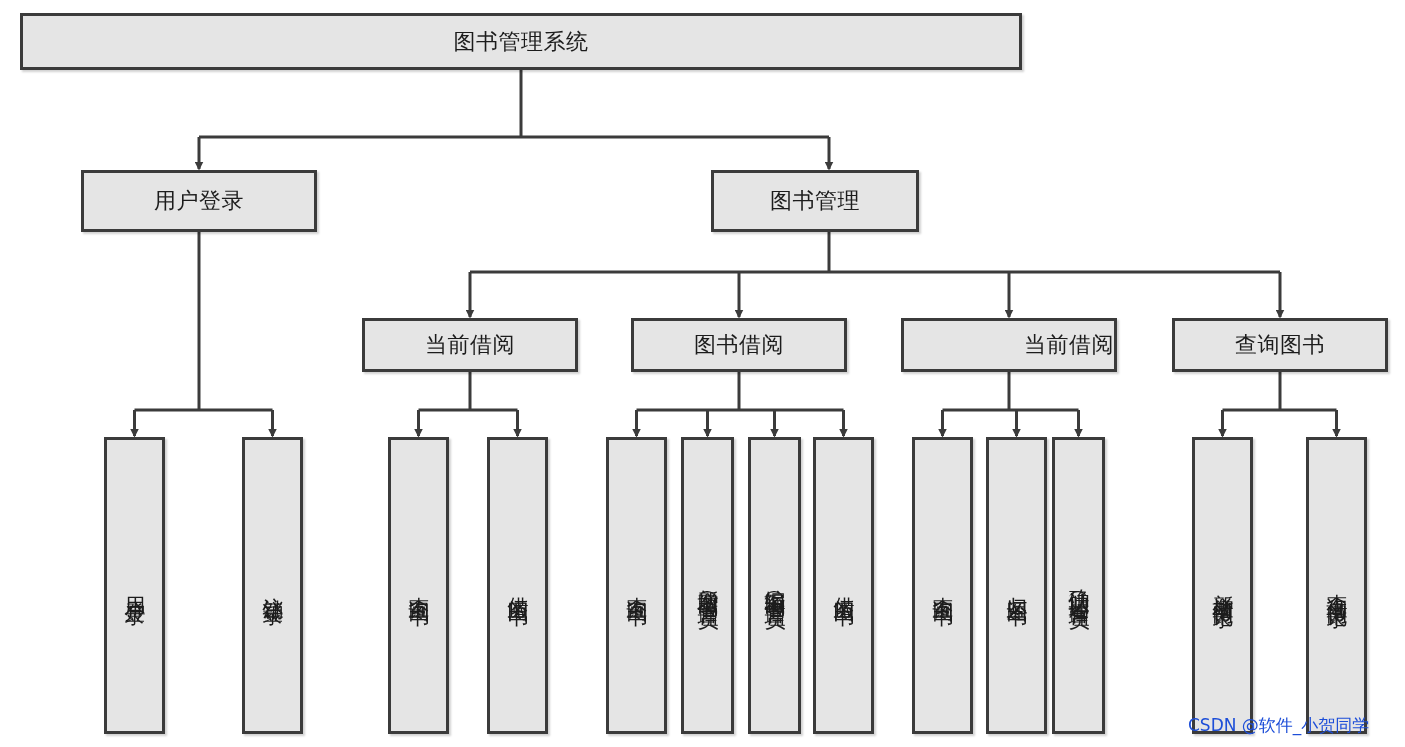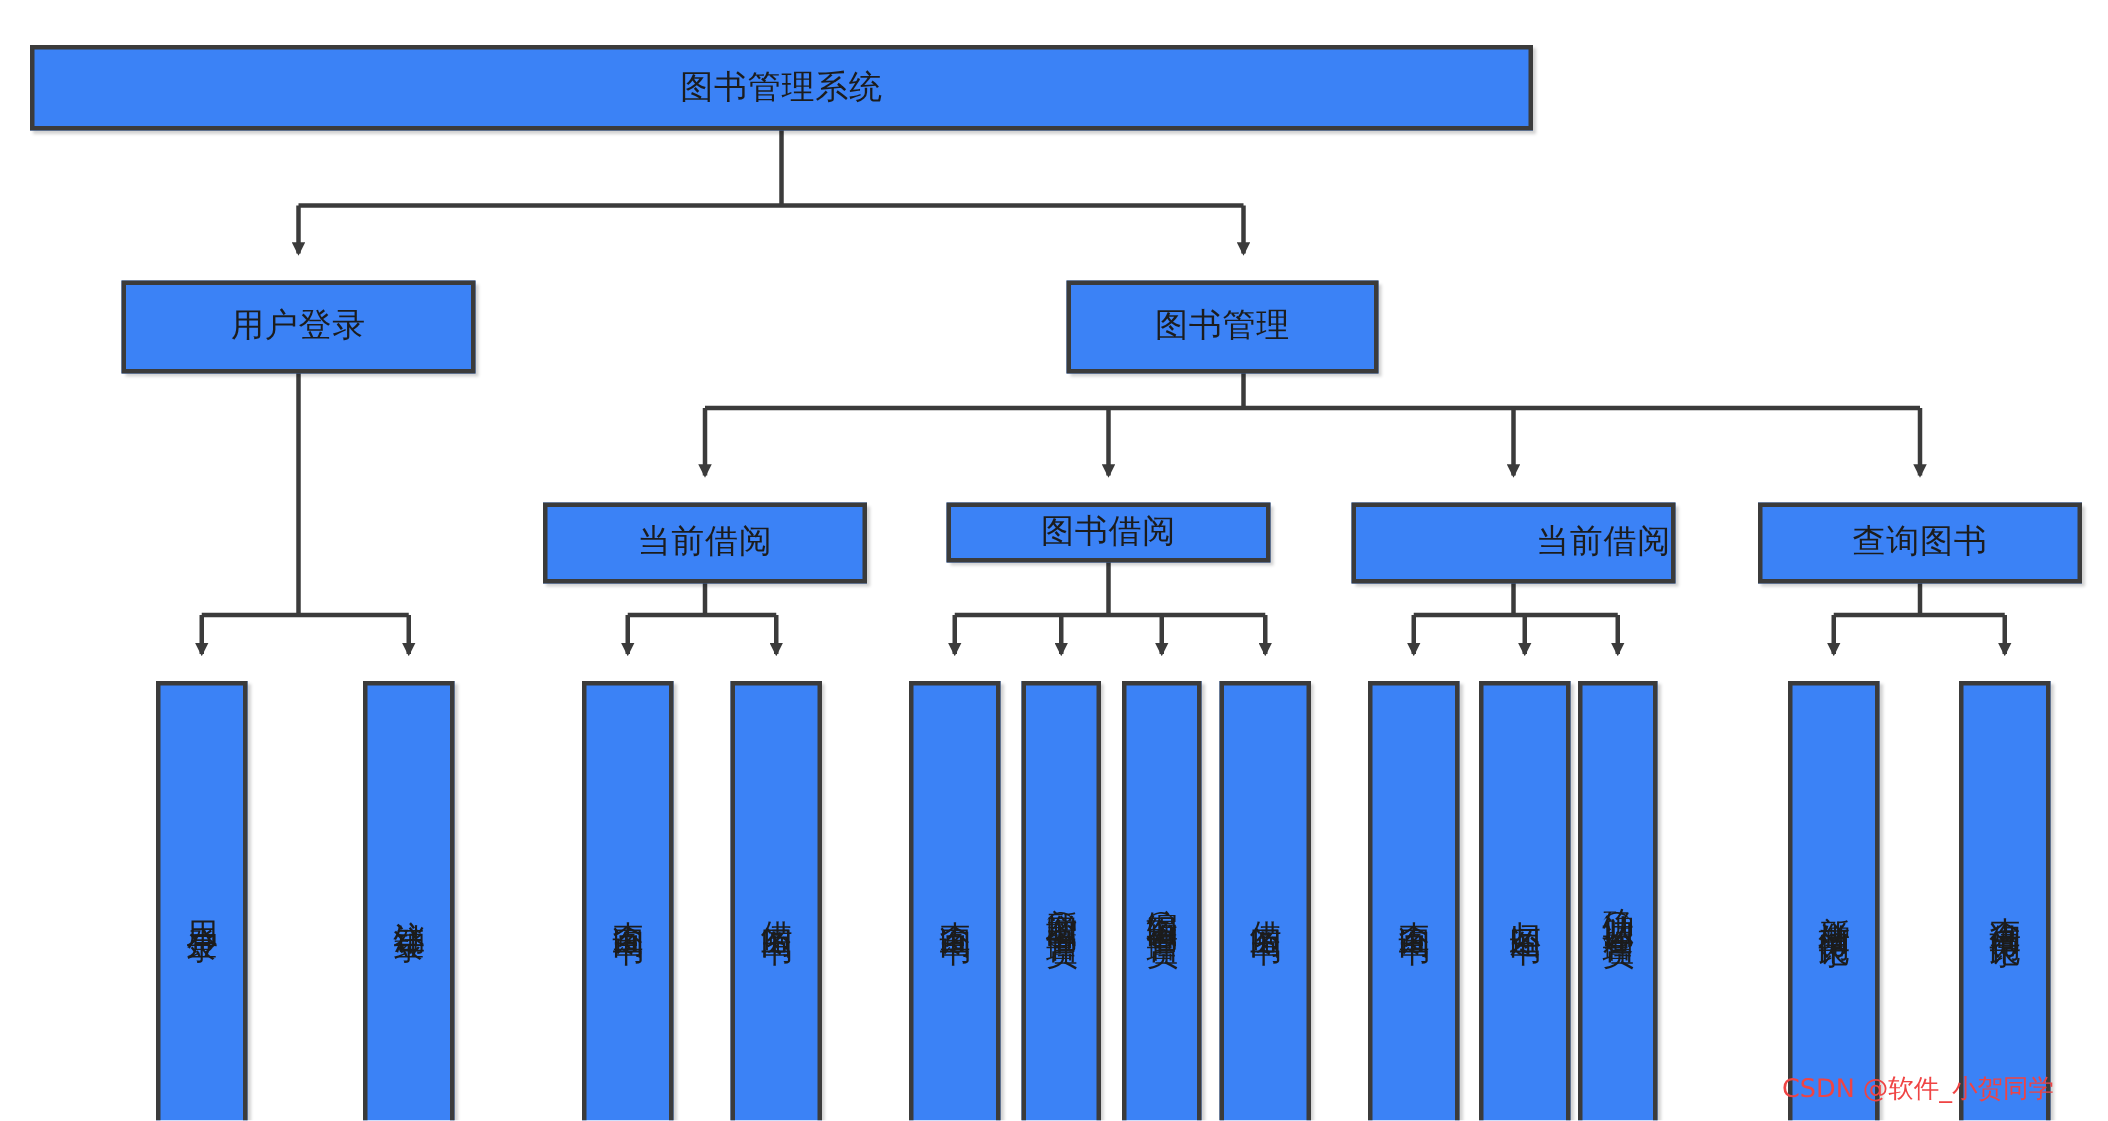--- a/index.html
+++ b/index.html
@@ -19,26 +19,25 @@
     position: absolute;
     left: 0;
     top: 0;
     width: 1405px;
     height: 747px;
   }
   .node {
     position: absolute;
     box-sizing: border-box;
     border: 3px solid #3b3b3b;
-    background: #3b82f6;
+    background: #e5e5e5;
     display: flex;
     align-items: center;
     justify-content: center;
     box-shadow: 2px 2px 2px rgba(0,0,0,0.18);
-    margin-top: 17px;
   }
   .node-label {
     color: #1c1c1c;
     line-height: 1.18;
     text-align: center;
     letter-spacing: 0.5px;
     white-space: nowrap;
   }
   .node.horizontal .node-label {
     font-size: 22px;
@@ -50,21 +49,21 @@
     letter-spacing: 3px;
   }
   .node.root .node-label {
     font-size: 22px;
   }
   #watermark {
     position: absolute;
     left: 1188px;
     top: 714px;
     font-size: 17px;
-    color: #ef4444;
+    color: #1d4ed8;
     font-family: "DejaVu Sans", "Liberation Sans", sans-serif;
     white-space: nowrap;
     pointer-events: none;
   }
 </style>
 </head>
 <body>
 
 <div id="canvas">
   <svg id="edges" viewBox="0 0 1405 747">
@@ -116,21 +115,21 @@
       </div>
       <div class="node horizontal" style="left: 81px; top: 170px; width: 236px; height: 62px;">
         <div class="node-label">用户登录</div>
       </div>
       <div class="node horizontal" style="left: 711px; top: 170px; width: 208px; height: 62px;">
         <div class="node-label">图书管理</div>
       </div>
       <div class="node horizontal" style="left: 362px; top: 318px; width: 216px; height: 54px;">
         <div class="node-label">当前借阅</div>
       </div>
-      <div class="node horizontal" style="left: 631px; top: 318px; width: 216px; height: 40px;">
+      <div class="node horizontal" style="left: 631px; top: 318px; width: 216px; height: 54px;">
         <div class="node-label">图书借阅</div>
       </div>
       <div class="node horizontal" style="left: 901px; top: 318px; width: 216px; height: 54px; justify-content: flex-end;">
         <div class="node-label">当前借阅</div>
       </div>
       <div class="node horizontal" style="left: 1172px; top: 318px; width: 216px; height: 54px;">
         <div class="node-label">查询图书</div>
       </div>
       <div class="node vertical" style="left: 104px; top: 437px; width: 61px; height: 297px;">
         <div class="node-label">用户登录</div>

